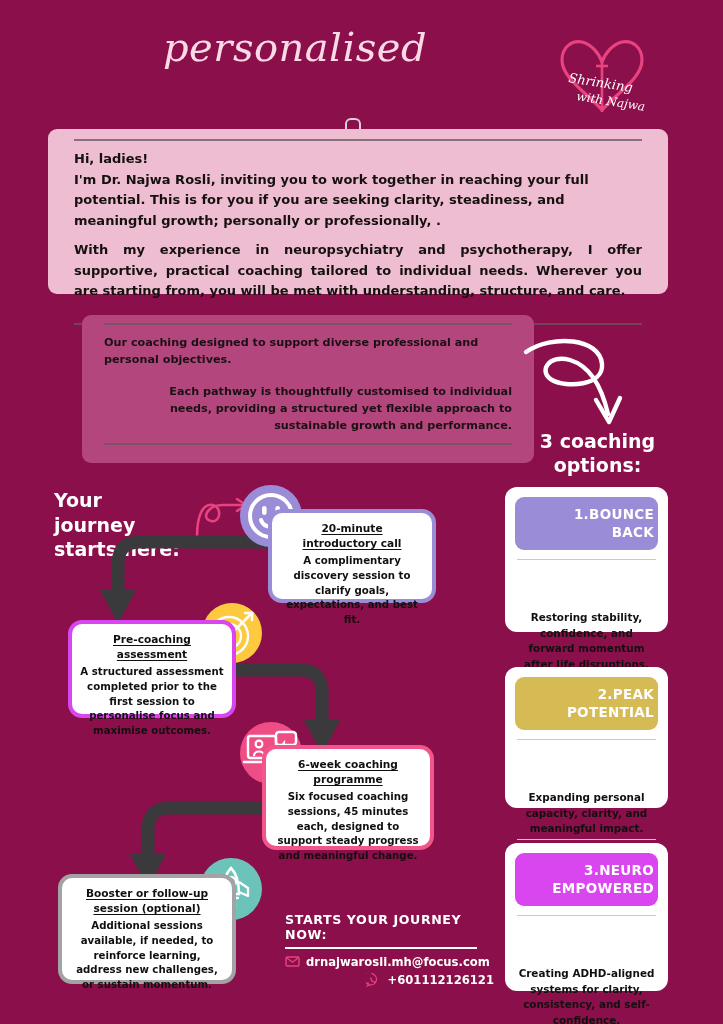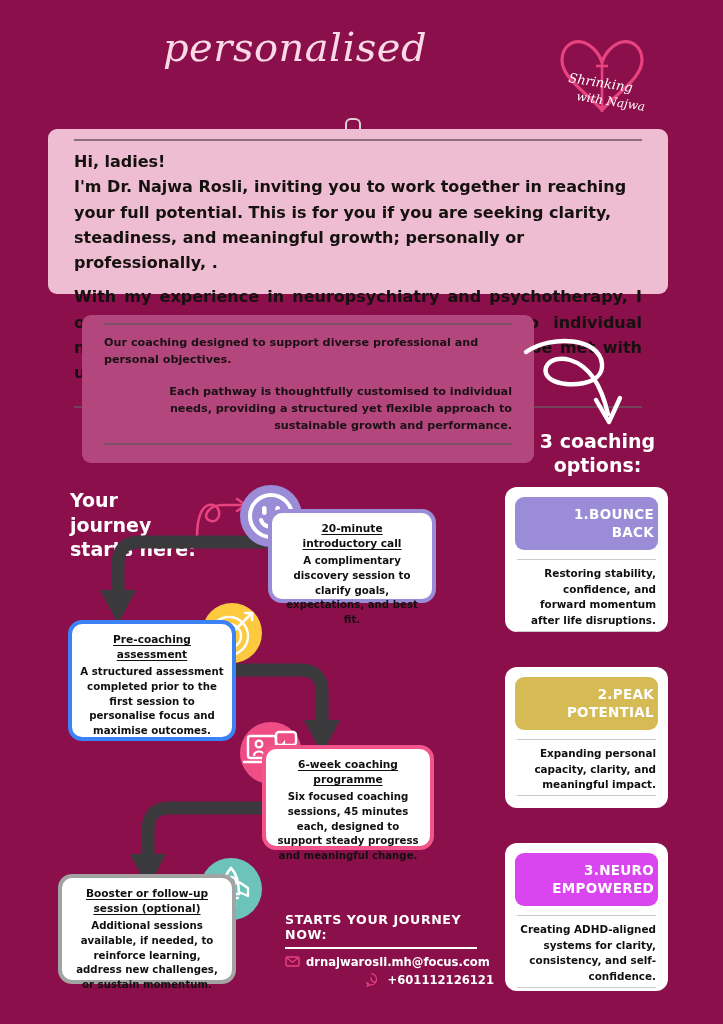--- a/index.html
+++ b/index.html
@@ -26,21 +26,21 @@
   
   .intro{
     position:absolute;left:48px;top:129px;width:620px;height:165px;
     background:#eebdd1;border-radius:9px;
     box-sizing:border-box;padding:10px 26px 8px 26px;
   }
   .clip{position:absolute;left:345px;top:118px;width:12px;height:22px;
         border:2px solid #dcd2d6;border-radius:6px 6px 3px 3px;border-bottom:none;}
   .rule{height:2px;background:#6b5560;opacity:.75;}
   .introbody{
-    color:#15110f;font-size:16px;line-height:1.58;
+    color:#15110f;font-size:13px;line-height:1.58;
     font-family:"DejaVu Sans", sans-serif;font-weight:600;
     padding:8px 0 9px 0;
   }
   .introbody p{margin:0 0 9px 0;}
   .introbody p:last-child{margin-bottom:12px;text-align:justify;}
 
   
   .purposebox{
     position:absolute;left:48px;top:315px;width:452px;height:148px;
     background:#b3477d;border-radius:9px;box-sizing:border-box;padding:8px 22px;margin-left:34px;
@@ -69,49 +69,49 @@
   .optpill{
     border-radius:9px;color:#ffffff;text-align:right;
     font-size:13.5px;line-height:1.3;font-weight:600;
     padding:9px 4px;letter-spacing:.3px;
   }
   .optpill.p1{background:#9b8cd8;}
   .optpill.p2{background:#d6bb55;}
   .optpill.p3{background:#d946ef;}
   .optrule{height:1px;background:#c9c9c9;margin:9px 2px 0 2px;}
   .optdesc{
-    color:#12100f;font-size:10.4px;line-height:1.5;text-align:right;
-    font-weight:600;padding:6px 2px 2px 2px;
+    color:#12100f;font-size:10.4px;line-height:1.5;text-align:center;
+    font-weight:600;padding:6px 2px 2px 2px;margin-top:44px;
   }
   .optrule.b{margin:0 2px;}
 
   
   .journey-label{
-    position:absolute;left:70px;top:488px;width:135px;
+    position:absolute;left:54px;top:488px;width:135px;
     color:#ffffff;font-size:19px;line-height:1.3;font-weight:600;
   }
   .mini-arrow{position:absolute;left:193px;top:493px;width:62px;height:46px;}
 
   
   .connectors{position:absolute;left:0;top:470px;width:500px;height:440px;}
 
   
   .step{
     position:absolute;background:#ffffff;border-radius:14px;
     box-sizing:border-box;text-align:center;
   }
   .step .sttl{
     font-size:10.6px;font-weight:700;color:#12100f;line-height:1.45;
     text-decoration:underline;text-underline-offset:2px;
   }
   .step .sdesc{
     font-size:10.2px;font-weight:600;color:#12100f;line-height:1.46;margin-top:2px;
   }
   .s1{left:268px;top:509px;width:168px;height:94px;border:4px solid #9b8cd8;padding:8px 8px;}
-  .s2{left:68px;top:620px;width:168px;height:121px;border:4px solid #3b82f6;padding:8px 8px;}
+  .s2{left:68px;top:620px;width:168px;height:98px;border:4px solid #d946ef;padding:8px 8px;}
   .s3{left:262px;top:745px;width:172px;height:105px;border:4px solid #f2558a;padding:8px 9px;}
   .s4{left:58px;top:874px;width:178px;height:110px;border:4px solid #a3a3a3;padding:8px 8px;}
 
   .bubble{position:absolute;border-radius:50%;}
   .b1{left:240px;top:485px;width:62px;height:62px;background:#9b8cd8;}
   .b2{left:202px;top:603px;width:60px;height:60px;background:#fcc93f;}
   .b3{left:240px;top:722px;width:62px;height:62px;background:#ef4d85;}
   .b4{left:200px;top:858px;width:62px;height:62px;background:#6cc3ba;}
   .bubble svg{position:absolute;left:0;top:0;}
 

